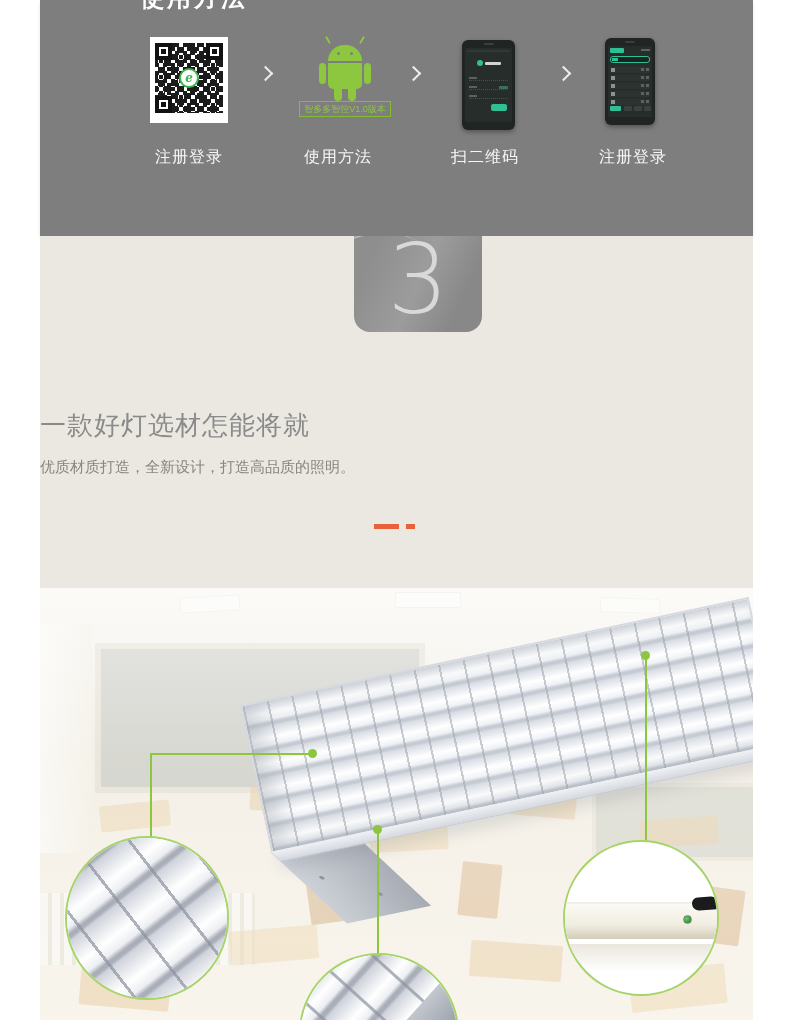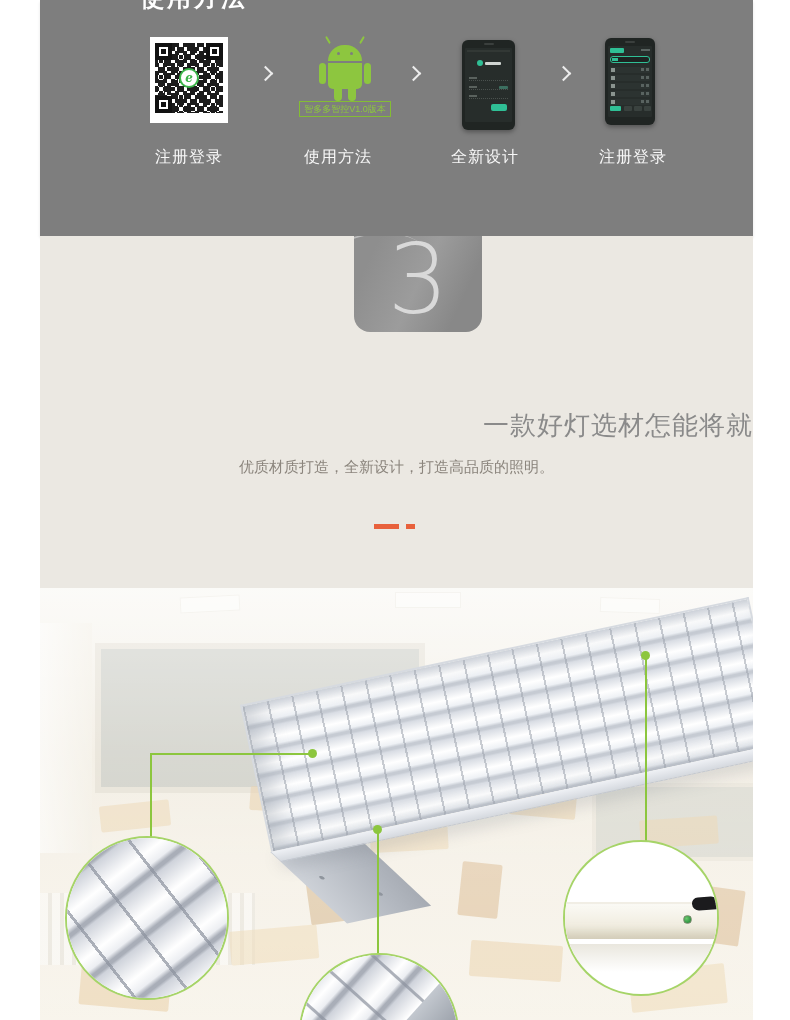--- a/index.html
+++ b/index.html
@@ -68,22 +68,22 @@
   .sl1 { left:104px; } .sl2 { left:253px; } .sl3 { left:400px; } .sl4 { left:548px; }
 
   
   .beige-band { position:absolute; left:0; top:236px; width:713px; height:352px; background:#ebe8e2; }
   .num-badge { position:absolute; left:314px; top:0; width:128px; height:96px; border-radius:0 0 16px 16px; overflow:hidden;
     background:linear-gradient(115deg, #8e8e8e 15%, #9c9c9c 50%, #888888 80%); }
   .num-badge::after { content:""; position:absolute; left:-70%; top:6%; width:150%; height:150%; border-radius:50%;
     border-top:2px solid rgba(255,255,255,.40); transform:rotate(-38deg); }
   .num-badge span { position:absolute; left:0; top:-6px; width:100%; text-align:center; font-size:96px; line-height:100px;
     font-weight:200; color:#d9d9d9; font-family:"DejaVu Sans", sans-serif; }
-  .feat-heading { position:absolute; left:0; top:172px; width:100%; text-align:right; font-size:26px; color:#8a8a8a; letter-spacing:1px; }
-  .feat-sub { position:absolute; left:0; top:222px; width:100%; text-align:center; font-size:15px; color:#8b857d; }
+  .feat-heading { position:absolute; left:0; top:172px; width:100%; text-align:left; font-size:26px; color:#8a8a8a; letter-spacing:1px; }
+  .feat-sub { position:absolute; left:0; top:222px; width:100%; font-size:15px; color:#8b857d; }
   .divider { position:absolute; left:0; top:288px; width:100%; height:6px; }
   .dash-long { position:absolute; left:334px; top:0; width:25px; height:5px; background:#e8613c; }
   .dash-short { position:absolute; left:366px; top:0; width:9px; height:5px; background:#e8613c; }
 
   
   .photo { position:absolute; left:0; top:588px; width:713px; height:432px; overflow:hidden;
     background:linear-gradient(180deg, #f6f4ee 0%, #ece5d6 38%, #f2ecdf 62%, #f6f1e6 100%); }
   .ceil-light { position:absolute; background:#fbfaf6; border:1px solid #e6e2d7; opacity:.8; }
   .window-l { position:absolute; left:0; top:35px; width:52px; height:230px; background:linear-gradient(90deg,#fbfaf7,#efeadd); opacity:.75; }
   .blackboard { position:absolute; left:55px; top:55px; width:330px; height:150px; background:#8f978f; border:6px solid #cfc8b6; opacity:.5; }
@@ -227,21 +227,21 @@
             </div>
           <div class="p4-bot-pill" style="left:2px;width:11px;background:#2fbf95;"></div>
           <div class="p4-bot-pill" style="left:16px;width:8px;background:#3a423f;"></div>
           <div class="p4-bot-pill" style="left:26px;width:8px;background:#3a423f;"></div>
           <div class="p4-bot-pill" style="left:36px;width:7px;background:#3a423f;"></div>
         </div>
       </div>
 
       <div class="step-label sl1">注册登录</div>
       <div class="step-label sl2">使用方法</div>
-      <div class="step-label sl3">全新设计</div>
+      <div class="step-label sl3">扫二维码</div>
       <div class="step-label sl4">注册登录</div>
     </div>
 
     <div class="beige-band">
       <div class="num-badge">
         <span>3</span>
       </div>
       <div class="feat-heading">一款好灯选材怎能将就</div>
       <div class="feat-sub">优质材质打造，全新设计，打造高品质的照明。</div>
       <div class="divider">

